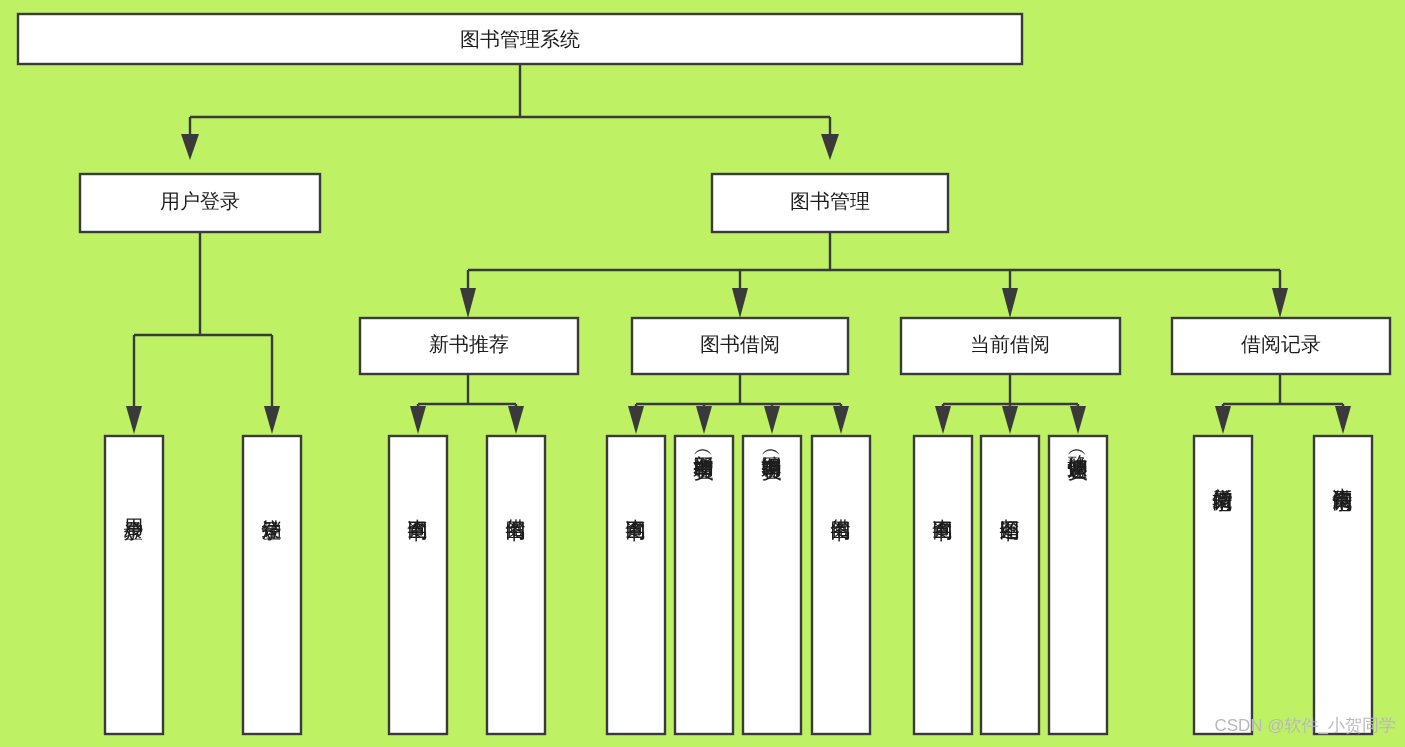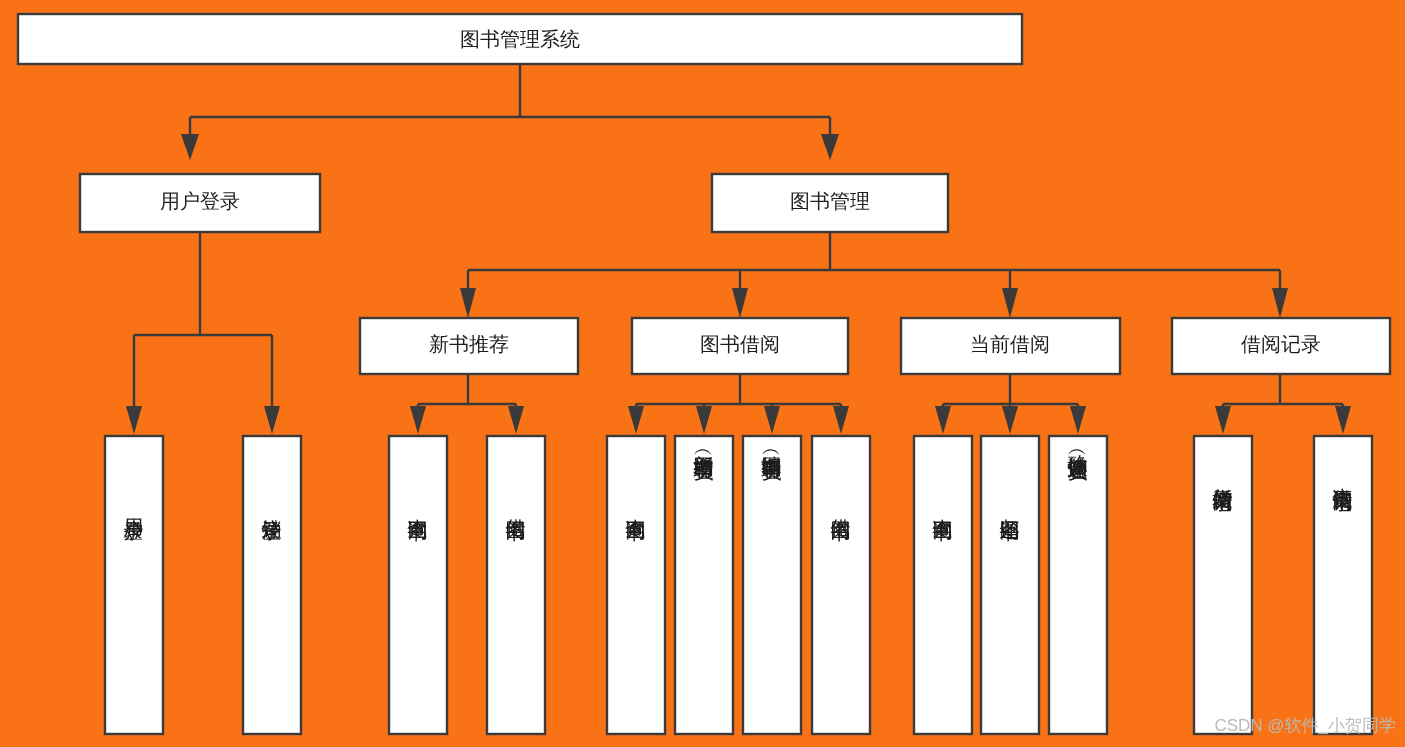--- a/index.html
+++ b/index.html
@@ -8,21 +8,21 @@
     padding: 0;
     background: #ffffff;
   }
   body {
     font-family: "Liberation Sans", "DejaVu Sans", sans-serif;
   }
   #diagram-root {
     position: relative;
     width: 1405px;
     height: 747px;
-    background: #f97316;
+    background: #bef264;
     overflow: hidden;
   }
   svg.diagram-canvas {
     position: absolute;
     top: 0;
     left: 0;
     width: 1405px;
     height: 747px;
     display: block;
   }

